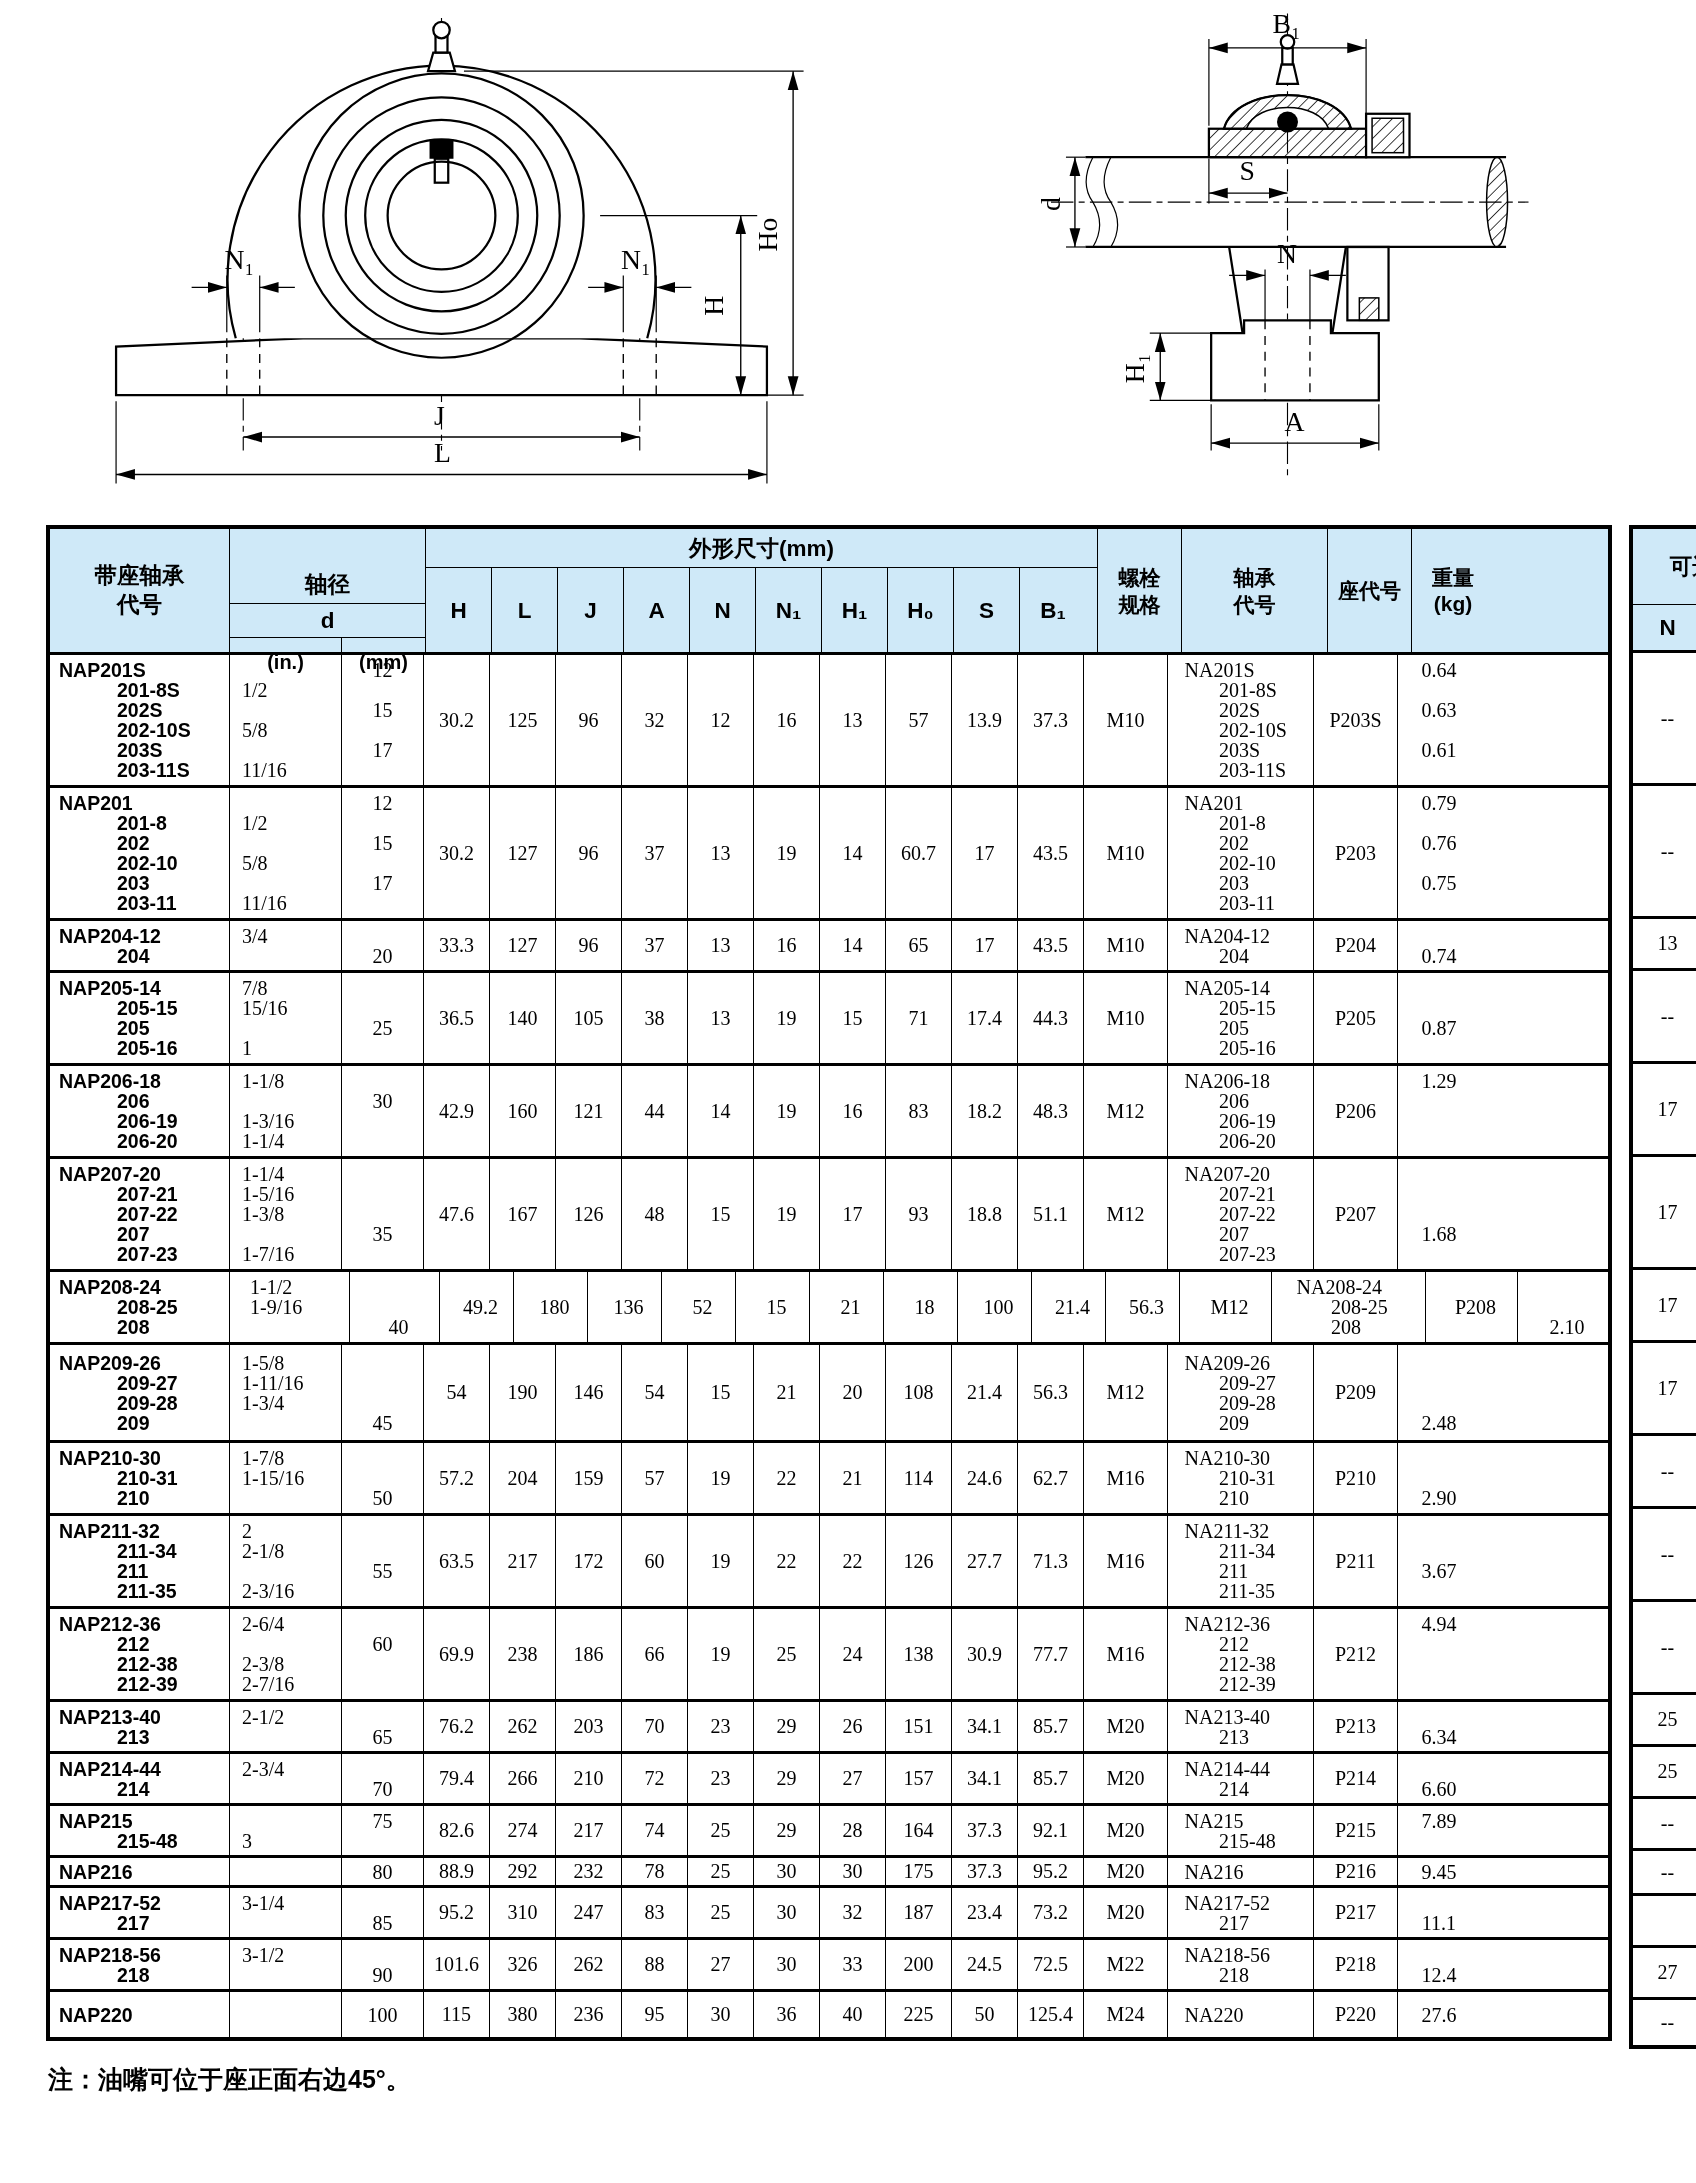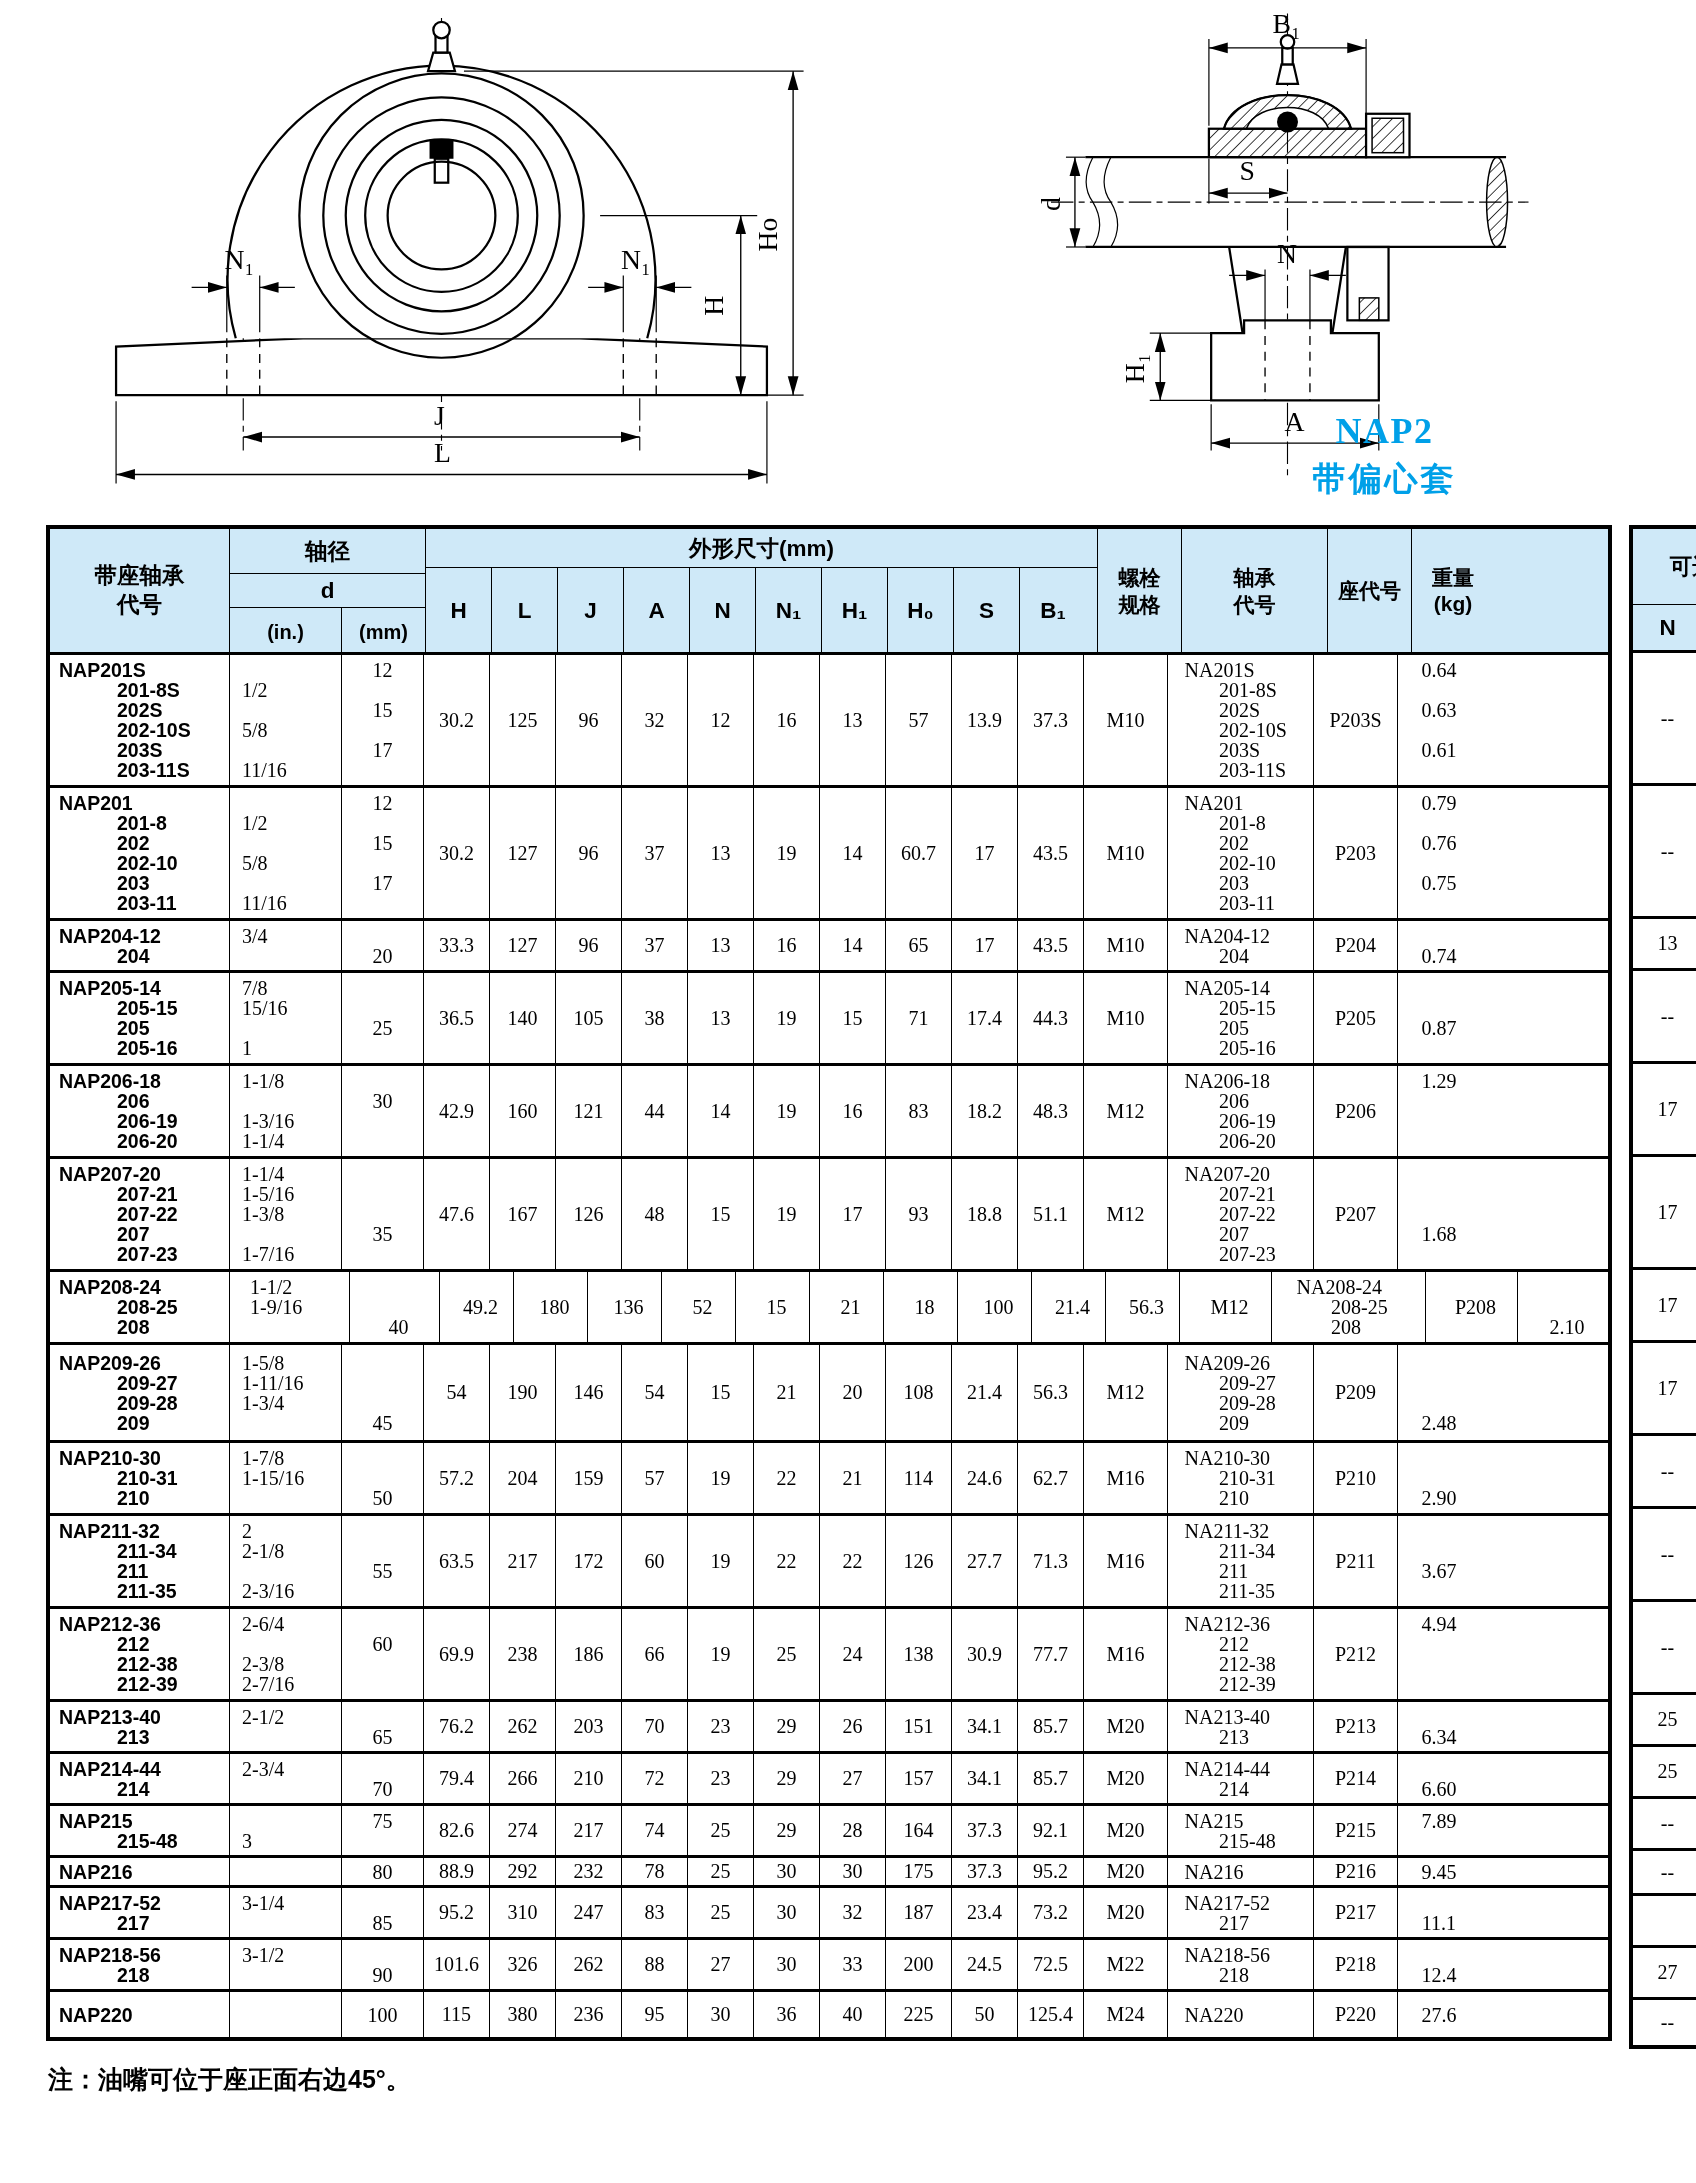--- a/index.html
+++ b/index.html
@@ -26,21 +26,21 @@
   
   .tables { display:flex; align-items:flex-start; padding-left:46px; }
   .main-table { border:4.5px solid #000; width:max-content; background:#fff; }
   .side-table { border:4.5px solid #000; width:max-content; margin-left:16.5px; background:#22c55e; }
   .hbg { background:#cfe9f8; }
   .thead { display:flex; border-bottom:3px solid #000; height:126px; }
   .hcell { border-right:1.5px solid #000; display:flex; align-items:center; justify-content:center;
            text-align:center; font-weight:bold; white-space:pre-line; }
   .h-code   { width:180px; font-size:22.5px; line-height:28.4px; }
   .h-shaft  { width:196px; display:block; border-right:1.5px solid #000; }
-  .h-shaft-title { height:45px; border-bottom:1.5px solid #000; display:flex; align-items:center; justify-content:center; font-weight:bold; font-size:22.5px;}
+  .h-shaft-title { height:39px; border-bottom:1.5px solid #000; display:flex; align-items:center; justify-content:center; font-weight:bold; font-size:22.5px;margin-top:36px;}
   .h-shaft-d     { height:34px; border-bottom:1.5px solid #000; display:flex; align-items:center; justify-content:center; font-weight:bold; font-size:22.5px;}
   .h-shaft-units { height:49px; display:flex; }
   .h-in { width:112px; border-right:1.5px solid #000; display:flex; align-items:center; justify-content:center; font-weight:bold; font-size:20px;}
   .h-mm { flex:1; display:flex; align-items:center; justify-content:center; font-weight:bold; font-size:20px;}
   .h-dims { width:672px; display:block; border-right:1.5px solid #000; }
   .h-dims-title { height:39px; border-bottom:1.5px solid #000; display:flex; align-items:center; justify-content:center; font-weight:bold; font-size:22.5px;}
   .h-dims-letters { height:85px; display:flex; }
   .h-dim { width:66px; border-right:1.5px solid #000; display:flex; align-items:center; justify-content:center; font-weight:bold; font-size:22.5px;}
   .h-dim:last-child { border-right:none; }
   .h-bolt   { width:84px; font-size:21px; line-height:27px; }
@@ -211,24 +211,20 @@
       <line class="thin" x1="238" y1="535" x2="156" y2="535"></line>
       <line class="dml" x1="170" y1="445" x2="170" y2="535" marker-start="url(#sv-a)" marker-end="url(#sv-a)"></line>
       <text class="dim" transform="translate(148,512) rotate(-90)">H₁</text>
 
       <line class="thin" x1="238" y1="540" x2="238" y2="602"></line>
       <line class="thin" x1="462" y1="540" x2="462" y2="602"></line>
       <line class="dml" x1="238" y1="592" x2="462" y2="592" marker-start="url(#sv-a)" marker-end="url(#sv-a)"></line>
       <text class="dim" x="336" y="576">A</text>
     </svg>
 
-    <div class="series-label">
-      <div class="series-name">NAP2</div>
-      <div class="series-sub">带偏心套</div>
-    </div>
   </div>
 
   <div class="tables">
 
     <div class="main-table">
       <div class="thead hbg">
         <div class="hcell h-code">带座轴承
 代号</div>
         <div class="h-shaft">
           <div class="h-shaft-title">轴径</div>

